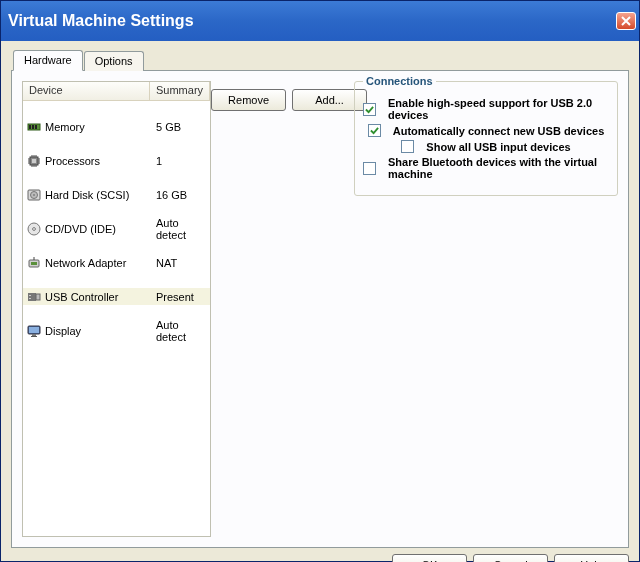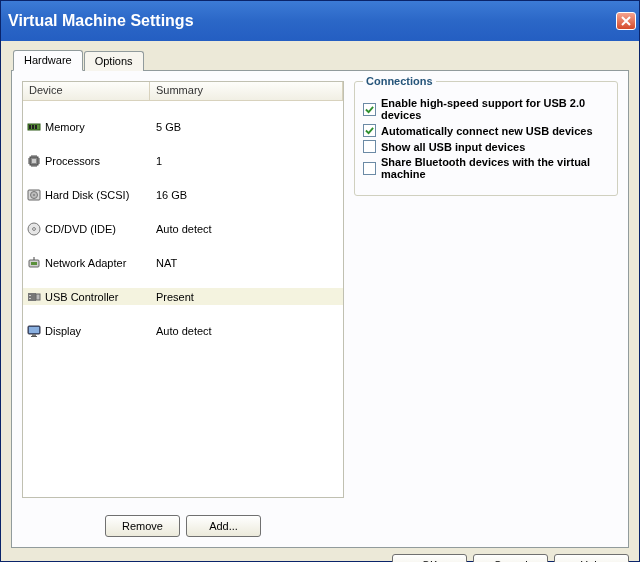--- a/index.html
+++ b/index.html
@@ -77,22 +77,21 @@
     height: 478px;
     padding: 10px;
     display: flex;
     gap: 10px;
     position: relative;
     z-index: 1;
   }
   .left {
     width: 322px;
     display: flex;
-    flex-direction: column;
-    gap: 9px;
+    flex-direction: row;
   }
   .device-list {
     flex: 1;
     border: 1px solid #c0c0b1;
     background: #fff;
     display: flex;
     flex-direction: column;
   }
   .list-header {
     display: flex;
@@ -170,23 +169,24 @@
     top: -7px;
     left: 8px;
     background: #fcfcfe;
     padding: 0 3px;
     color: #26557a;
     font-size: 11px;
   }
   .chk {
     display: flex;
     align-items: center;
-    gap: 5px;
+    gap: 12px;
     margin: 3px 0;
     cursor: pointer;
+    justify-content: center;
   }
   .chk-box {
     width: 13px;
     height: 13px;
     border: 1px solid #6b8aa5;
     background: #fff;
     display: flex;
     align-items: center;
     justify-content: center;
     flex-shrink: 0;

